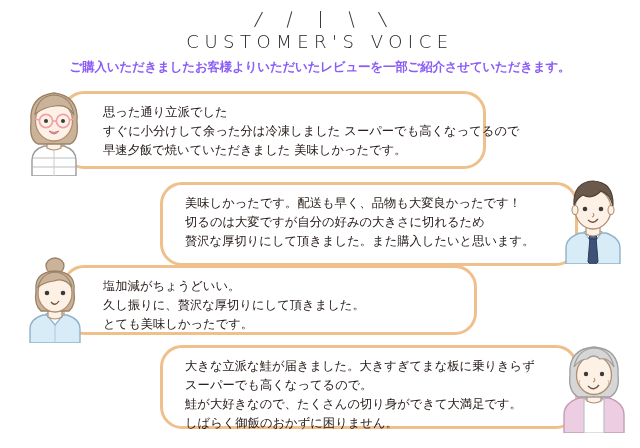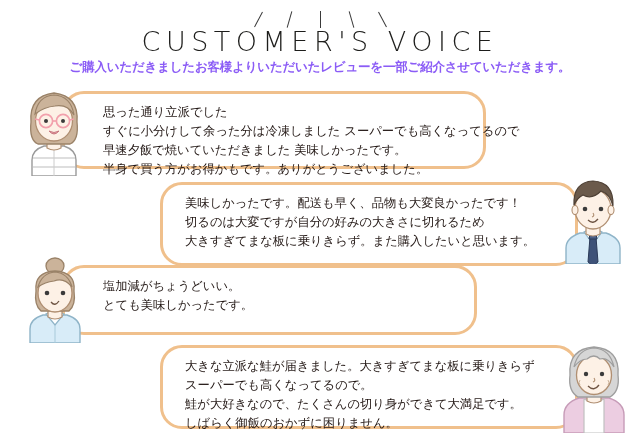--- a/index.html
+++ b/index.html
@@ -42,21 +42,21 @@
   .tick.t3 { transform: rotate(0deg); }
   .tick.t4 { transform: rotate(-16deg); }
   .tick.t5 { transform: rotate(-28deg); }
 
   .main-title {
     position: absolute;
     top: 27px;
     left: 0;
     width: 640px;
     text-align: center;
-    font-size: 27px;
+    font-size: 18px;
     line-height: 30px;
     letter-spacing: 5.5px;
     color: #1d1d1b;
     font-weight: 300;
     font-family: "DejaVu Sans", "Liberation Sans", sans-serif;
     white-space: nowrap;
   }
 
   .sub-title {
     position: absolute;
@@ -128,21 +128,20 @@
 
 <div class="reviews">
 
   <div class="review" style="top:0px;left:0;height:95px;">
 
     <div class="bubble left-tail" style="left:62px; top:9px; width:424px; height:78px;">
       <div class="lines">
         <div>思った通り立派でした</div>
         <div>すぐに小分けして余った分は冷凍しました スーパーでも高くなってるので</div>
         <div>早速夕飯で焼いていただきました 美味しかったです。</div>
-        <div>半身で買う方がお得かもです。ありがとうございました。</div>
       </div>
     </div>
 
     <div class="avatar" style="left:18px; top:2px;">
       <svg width="72" height="92" viewBox="0 0 72 92" aria-hidden="true">
 
         <path d="M14 92 L14 76 Q14 66 26 62 L46 62 Q58 66 58 76 L58 92 Z" fill="#ffffff" stroke="#9a9a9a" stroke-width="1.4"></path>
         <line x1="15" y1="74" x2="57" y2="74" stroke="#bdbdbd" stroke-width="1.2"></line>
         <line x1="15" y1="83" x2="57" y2="83" stroke="#bdbdbd" stroke-width="1.2"></line>
         <line x1="36" y1="64" x2="36" y2="92" stroke="#cccccc" stroke-width="1"></line>
@@ -168,21 +167,21 @@
       </svg>
     </div>
   </div>
 
   <div class="review" style="top:92px;left:0;height:90px;">
 
     <div class="bubble right-tail" style="left:160px; top:8px; width:418px; height:84px;">
       <div class="lines">
         <div>美味しかったです。配送も早く、品物も大変良かったです！</div>
         <div>切るのは大変ですが自分の好みの大きさに切れるため</div>
-        <div>大きすぎてまな板に乗りきらず。また購入したいと思います。</div>
+        <div>贅沢な厚切りにして頂きました。また購入したいと思います。</div>
       </div>
     </div>
 
     <div class="avatar" style="left:556px; top:0px;">
       <svg width="74" height="90" viewBox="0 0 74 90" aria-hidden="true">
 
         <path d="M10 90 L10 74 Q10 64 24 59 L50 59 Q64 64 64 74 L64 90 Z" fill="#d8ecf8" stroke="#8fb4c8" stroke-width="1.4"></path>
 
         <path d="M28 58 L37 70 L46 58 L42 56 L37 62 L32 56 Z" fill="#ffffff" stroke="#8fb4c8" stroke-width="1.2"></path>
 
@@ -205,20 +204,21 @@
         <path d="M32 46 q5 5 10 -1" fill="none" stroke="#6d5342" stroke-width="1.3"></path>
       </svg>
     </div>
   </div>
 
   <div class="review" style="top:175px;left:0;height:85px;">
 
     <div class="bubble left-tail" style="left:62px; top:8px; width:415px; height:70px;">
       <div class="lines">
         <div>塩加減がちょうどいい。</div>
+        <div>久し振りに、贅沢な厚切りにして頂きました。</div>
         <div>とても美味しかったです。</div>
       </div>
     </div>
 
     <div class="avatar" style="left:20px; top:-2px;">
       <svg width="70" height="88" viewBox="0 0 70 88" aria-hidden="true">
 
         <path d="M10 88 L10 74 Q10 64 23 60 L47 60 Q60 64 60 74 L60 88 Z" fill="#d8ecf8" stroke="#8fb4c8" stroke-width="1.4"></path>
 
         <path d="M26 59 L35 70 L44 59 L40 57 L35 63 L30 57 Z" fill="#ffffff" stroke="#8fb4c8" stroke-width="1.2"></path>

